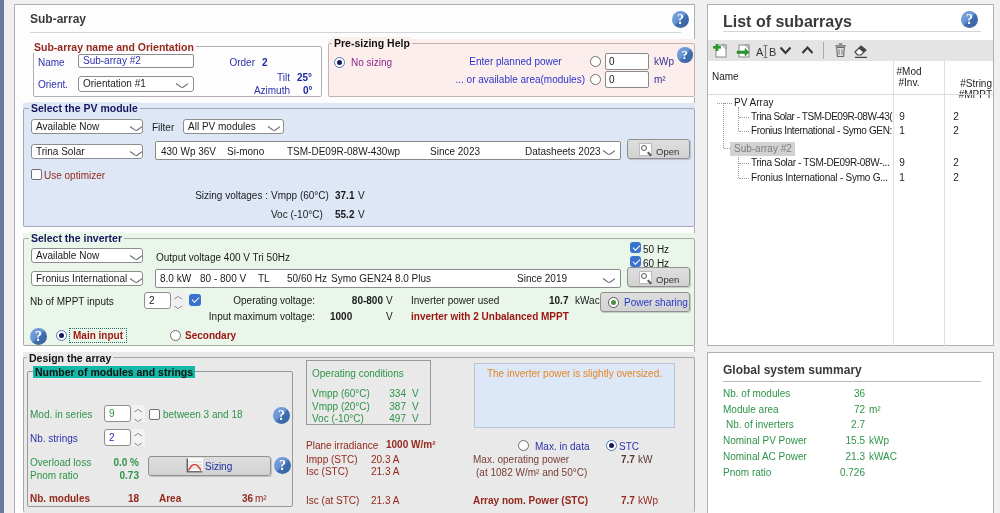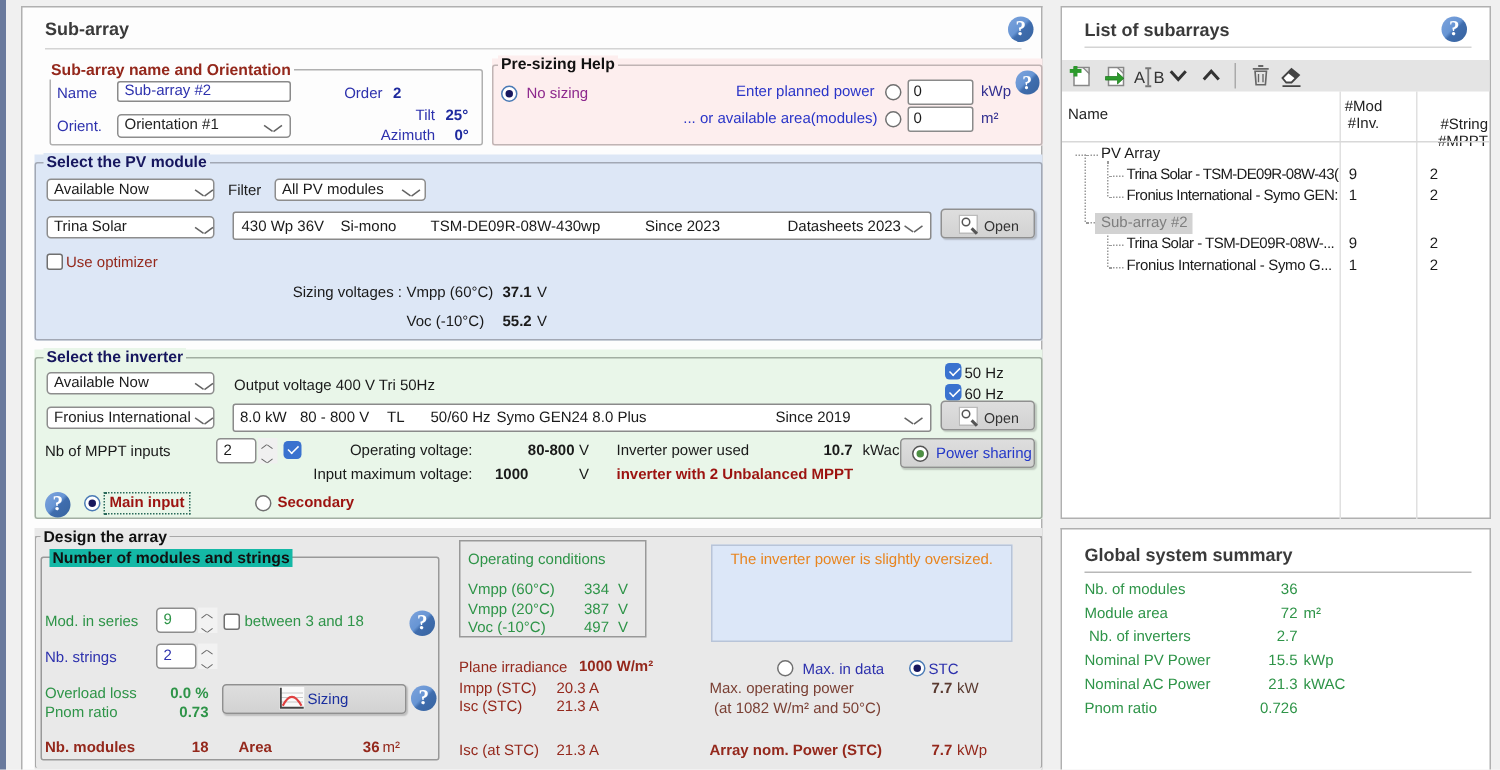--- a/index.html
+++ b/index.html
@@ -43,21 +43,21 @@
 <div class="abs navy" style="left:235px;top:72px;width:55px;text-align:right">Tilt</div>
 <div class="abs b dnavy" style="left:297px;top:72px">25°</div>
 <div class="abs navy" style="left:235px;top:85px;width:55px;text-align:right">Azimuth</div>
 <div class="abs b dnavy" style="left:303px;top:85px">0°</div>
 
 <div class="abs" style="left:328px;top:39px;width:367px;height:58px;background:#fdeeee"></div>
 <div class="abs" style="left:328px;top:43px;width:367px;height:54px;border:1px solid #c0b4b4;border-radius:2px"></div>
 <div class="abs leg" style="left:332px;top:37px;background:#fdeeee;padding:0 2px;color:#111">Pre-sizing Help</div>
 <div class="radio sel" style="left:334px;top:57px"></div>
 <div class="abs" style="left:351px;top:57px;color:#8d288d">No sizing</div>
-<div class="abs" style="left:448px;top:56px;width:135px;text-align:right;color:#2a35c8">Enter planned power</div>
+<div class="abs" style="left:448px;top:56px;width:135px;text-align:center;color:#2a35c8">Enter planned power</div>
 <div class="radio" style="left:590px;top:56px"></div>
 <div class="inp thin" style="left:605px;top:53px;width:44px;height:17px;padding-left:3px;line-height:15px">0</div>
 <div class="abs" style="left:654px;top:56px;color:#333090">kWp</div>
 <div class="qi" style="left:677px;top:47px;width:15.5px;height:15.5px;line-height:16px;font-size:13px">?</div>
 <div class="abs" style="left:430px;top:74px;width:155px;text-align:right;color:#2a35c8">... or available area(modules)</div>
 <div class="radio" style="left:590px;top:74px"></div>
 <div class="inp thin" style="left:605px;top:71px;width:44px;height:17px;padding-left:3px;line-height:15px">0</div>
 <div class="abs" style="left:654px;top:74px;color:#333090">m²</div>
 
 <div class="abs" style="left:23px;top:103px;width:672px;height:124px;background:#dde7f6"></div>
@@ -211,21 +211,21 @@
 <div class="abs navy" style="left:619px;top:441px">STC</div>
 <div class="abs" style="left:473px;top:453.5px;color:#7a4034">Max. operating power</div>
 <div class="abs b" style="left:621px;top:453.5px;color:#5a3a30">7.7</div>
 <div class="abs" style="left:638px;top:453.5px;color:#5a3a30">kW</div>
 <div class="abs" style="left:476px;top:467px;color:#7a4034">(at 1082 W/m²  and 50°C)</div>
 <div class="abs b mar" style="left:473px;top:495px">Array nom. Power (STC)</div>
 <div class="abs b mar" style="left:621px;top:495px">7.7</div>
 <div class="abs mar" style="left:638px;top:495px">kWp</div>
 
 <div class="abs" style="left:707px;top:4px;width:287px;height:342px;background:#fff;border:1px solid #b0b0b0"></div>
-<div class="abs b" style="left:723px;top:13px;font-size:12px;color:#3a3a3a">List of subarrays</div>
+<div class="abs b" style="left:723px;top:13px;font-size:16px;color:#3a3a3a">List of subarrays</div>
 <div class="abs" style="left:723px;top:31px;width:258px;height:1px;background:#d4d4d4"></div>
 <div class="qi" style="left:961px;top:11px">?</div>
 <div class="abs" style="left:708px;top:40px;width:285px;height:21px;background:#e4e4e4"></div>
 
 <svg class="abs" style="left:713px;top:44px" width="16" height="14" viewBox="0 0 16 14">
     <rect x="3" y="1" width="10" height="12" fill="#fff" stroke="#888"></rect>
     <path d="M9 1 l4 0 0 4 z" fill="#ddd" stroke="#888" stroke-width=".8"></path>
     <rect x="0" y="2" width="8" height="2.6" fill="#2c9a2c"></rect>
     <rect x="2.7" y="0" width="2.6" height="7" fill="#2c9a2c"></rect>
   </svg>

